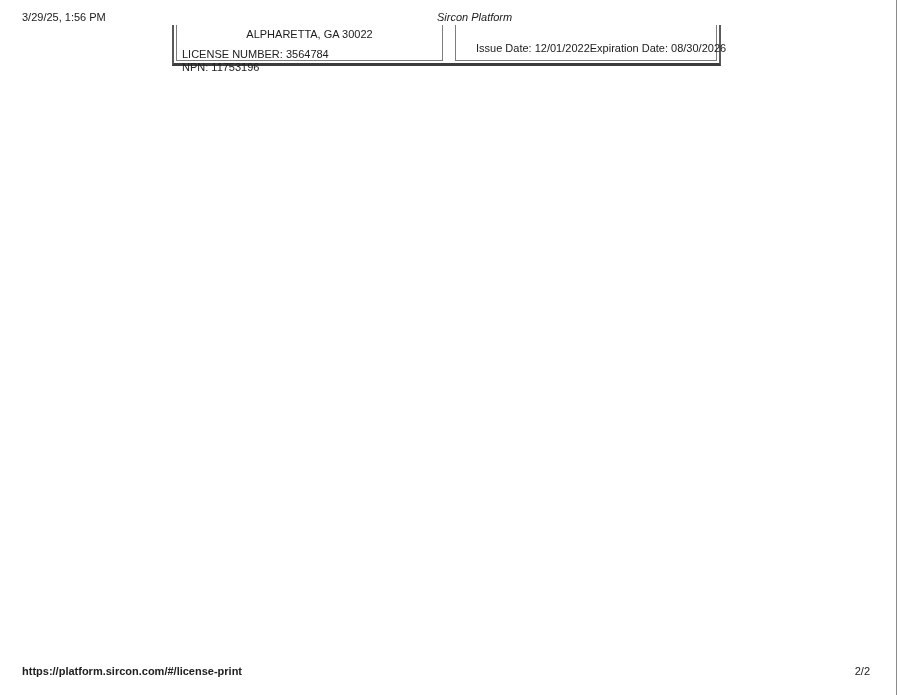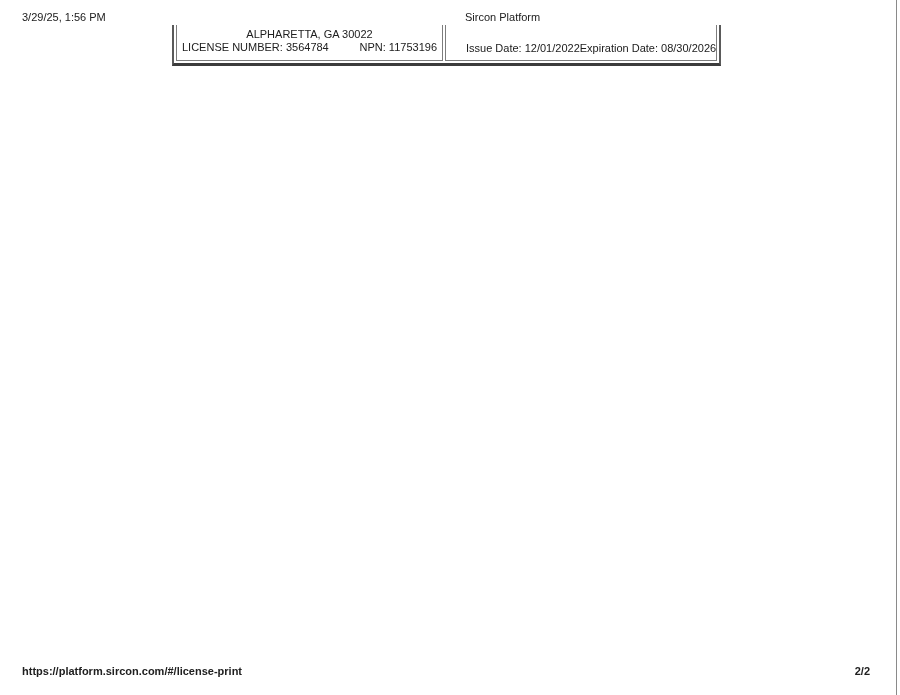--- a/index.html
+++ b/index.html
@@ -12,63 +12,63 @@
   }
   .page {
     position: relative;
     width: 900px; height: 695px;
     background: #ffffff;
   }
   .txt { font-size: 11px; line-height: 13px; white-space: nowrap; }
 
   
   .hdr-date  { position: absolute; left: 22px;  top: 11px; }
-  .hdr-title { position: absolute; left: 465px; top: 11px; }
+  .hdr-title { position: absolute; left: 437px; top: 11px; font-style: italic; }
 
   
   .license-table {
     position: absolute;
     left: 172px; top: 25px;
     width: 549px;
     border-left: 2px solid #5a5a5a;
     border-right: 2px solid #5a5a5a;
     border-bottom: 3px solid #3c3c3c;
     padding: 0 2px 2px 2px;
     display: flex;
-    gap: 2px;
+    gap: 12px;
     background: #ffffff;
   }
   .cell {
     border: 1px solid #7d7d7d;
     border-top: none;
     height: 36px;
     background: #ffffff;
     position: relative;
   }
   .cell-left  { width: 267px; }
   .cell-right { flex: 1; }
 
   .addr-line { text-align: center; margin-top: 3px; }
   .lic-row {
     display: flex;
-    justify-content: space-between;
     padding: 0 5px;
-    margin-top: 0;
+    margin-top: 7px;
+    flex-direction: column;
   }
   .date-row {
     position: absolute;
     left: 0; right: 0; bottom: 5px;
     display: flex;
     justify-content: flex-start;
     padding: 0 14px 0 20px;
   }
 
   
   .ftr-url  { position: absolute; left: 22px; top: 665px; font-weight: bold; }
-  .ftr-page { position: absolute; right: 30px; top: 665px; font-weight: bold; }
+  .ftr-page { position: absolute; right: 30px; top: 665px; }
 
   
   .edge-line {
     position: absolute;
     left: 896px; top: 0;
     width: 1px; height: 695px;
     background: #8a8a8a;
   }
 </style>
 </head>

